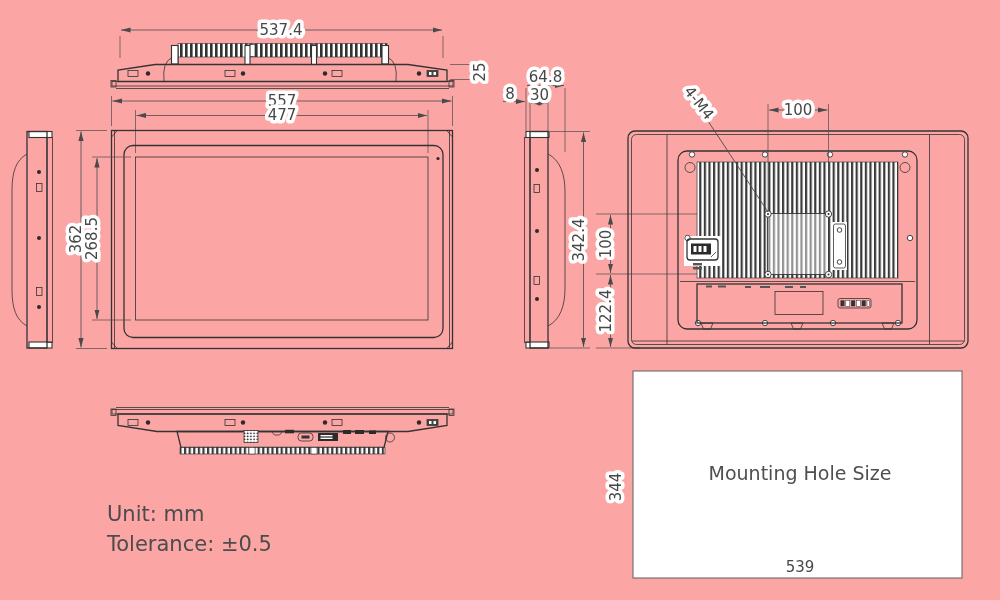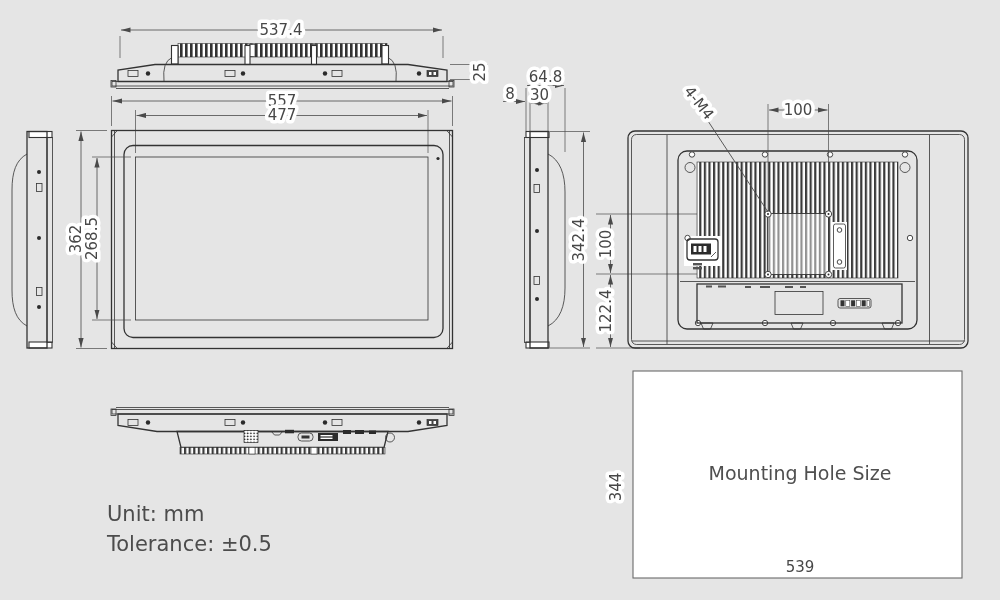--- a/index.html
+++ b/index.html
@@ -1,16 +1,16 @@
 <!DOCTYPE html>
 <html><head>
 <meta charset="utf-8">
 <style>
   html,body{margin:0;padding:0;background:#ffffff;}
-  .canvas{position:relative;width:1000px;height:600px;background:#e5e5e5;overflow:hidden;
+  .canvas{position:relative;width:1000px;height:600px;background:#fca5a5;overflow:hidden;
           font-family:"DejaVu Sans", sans-serif;}
   svg{display:block;}
   
   .ol{stroke:#333;stroke-width:1.3;fill:none;stroke-linejoin:miter;}
   .ol-thin{stroke:#333;stroke-width:.8;fill:none;}
   .ol-fill{stroke:#333;stroke-width:1.1;fill:#fff;}
   .dark{fill:#2b2b2b;stroke:none;}
   .mid{fill:#555;stroke:none;}
   
   .xl{stroke:#4a4a4a;stroke-width:.7;fill:none;}

